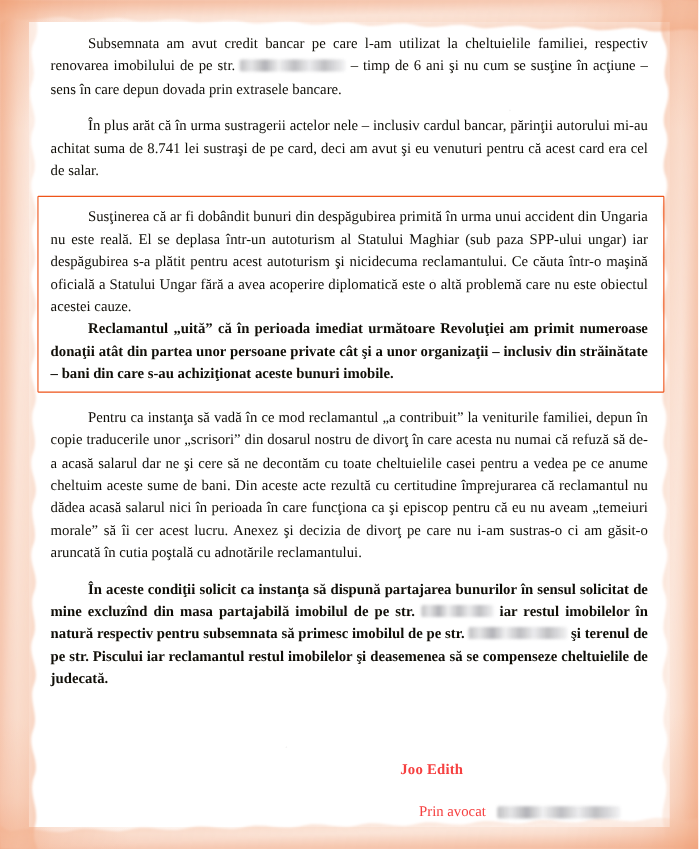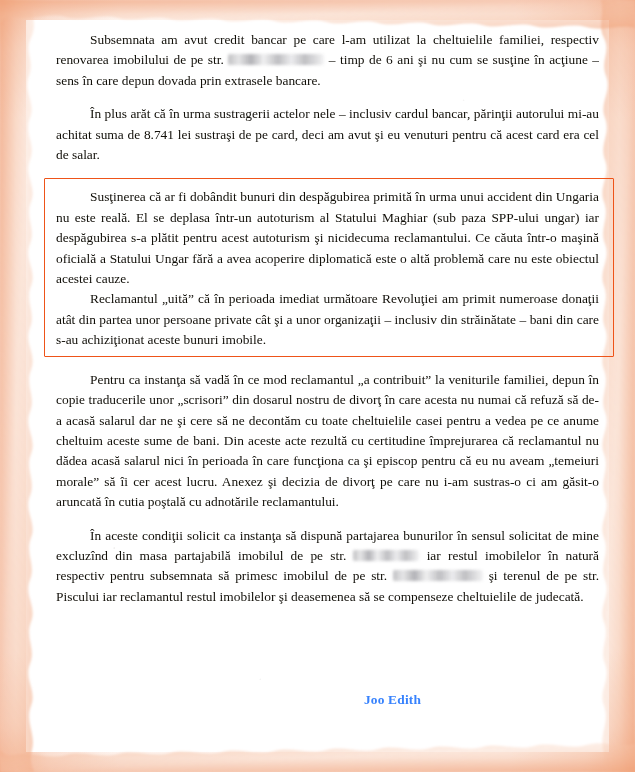--- a/index.html
+++ b/index.html
@@ -64,36 +64,36 @@
       radial-gradient(circle at 62% 33%, rgba(120,110,105,.45) 0.6px, transparent 1.2px),
       radial-gradient(circle at 83% 57%, rgba(120,110,105,.4) 0.5px, transparent 1.1px),
       radial-gradient(circle at 41% 88%, rgba(120,110,105,.4) 0.5px, transparent 1.1px),
       radial-gradient(circle at 9% 44%,  rgba(120,110,105,.4) 0.5px, transparent 1.1px),
       radial-gradient(circle at 73% 13%, rgba(120,110,105,.35) 0.5px, transparent 1.1px);
   }
 
   
   .doc-body {
     position: absolute;
-    left: 56px;
+    left: 46px;
     top: 30px;
     width: 543px;
     color: #17150f;
     font-size: 13.4px;
     line-height: 20.4px;
     text-align: justify;
     text-justify: inter-word;
   }
 
   p.para {
     margin: 0 0 13px 0;
     text-indent: 34px;
     text-align: justify;
   }
-  p.para:last-child { margin-bottom: 0; }
+  p.para:last-child { margin-bottom: 0; font-weight: bold; }
 
   
   .boxed-region {
     position: absolute;
     left: -12px;
     right: -15px;
     border: 1.6px solid #e8561f;
     border-radius: 1px;
     box-sizing: border-box;
     pointer-events: none;
@@ -128,21 +128,21 @@
   .r-w1 { width: 96px; }
   .r-w2 { width: 66px; }
   .r-w3 { width: 90px; }
   .r-w4 { width: 112px; }
 
   
   .sig-block {
     position: absolute;
     left: 46px;
     width: 543px;
-    color: #3b82f6;
+    color: #ef4444;
     font-size: 13.4px;
     line-height: 20px;
   }
   .sig-name {
     text-align: center;
     padding-left: 150px;
     font-weight: 600;
     letter-spacing: .2px;
   }
   .sig-lawyer {
@@ -209,15 +209,16 @@
     <p class="para">Pentru ca instanţa să vadă în ce mod reclamantul „a contribuit” la veniturile familiei, depun în copie traducerile unor „scrisori” din dosarul nostru de divorţ în care acesta nu numai că refuză să de-a acasă salarul dar ne şi cere să ne decontăm cu toate cheltuielile casei pentru a vedea pe ce anume cheltuim aceste sume de bani. Din aceste acte rezultă cu certitudine împrejurarea că reclamantul nu dădea acasă salarul nici în perioada în care funcţiona ca şi episcop pentru că eu nu aveam „temeiuri morale” să îi cer acest lucru. Anexez şi decizia de divorţ pe care nu i-am sustras-o ci am găsit-o aruncată în cutia poştală cu adnotările reclamantului.</p>
 
     <p class="para"><span>În aceste condiţii solicit ca instanţa să dispună partajarea bunurilor în sensul solicitat de mine excluzînd din masa partajabilă imobilul de pe str. </span><span class="redacted r-w2"></span><span> iar restul imobilelor în natură respectiv pentru subsemnata să primesc imobilul de pe str. </span><span class="redacted r-w3"></span><span> şi terenul de pe str. Piscului iar reclamantul restul imobilelor şi deasemenea să se compenseze cheltuielile de judecată.</span></p>
 
 
   </div>
 
   <div class="sig-block ink" style="top:690px;">
     <div class="sig-name">Joo Edith</div>
     <div style="height:18px"></div>
+    <div class="sig-lawyer"><span>Prin avocat</span><span class="redacted r-w4" style="margin-left:10px;"></span></div>
   </div>
 
 </div>
 
 </body></html>

